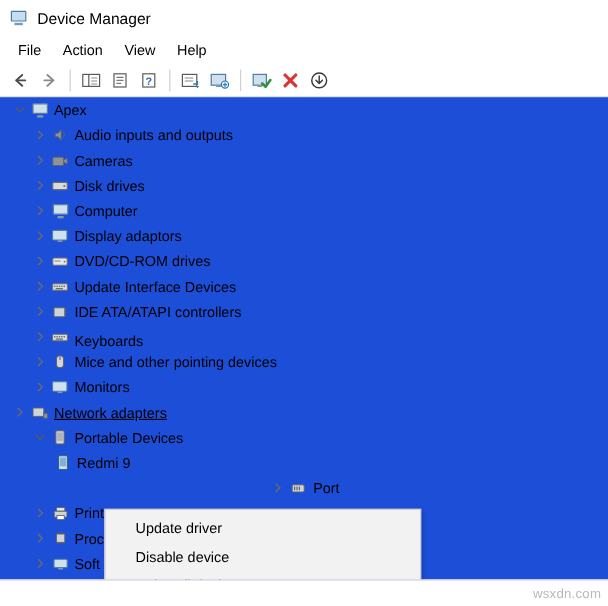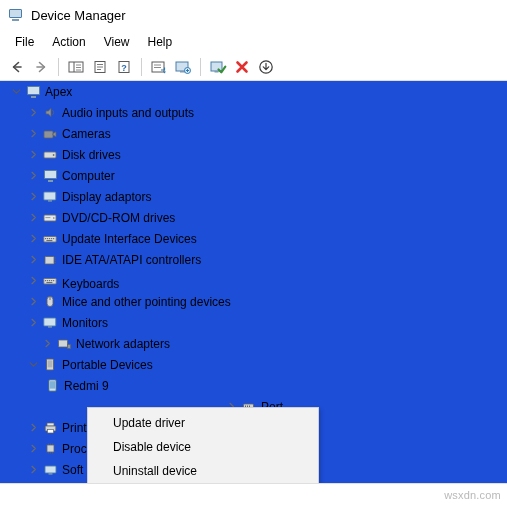--- a/index.html
+++ b/index.html
@@ -119,22 +119,22 @@
   }
   .lbl { padding-top: 1px; }
   
   .i-pc { width:13px; height:12px; position:relative; }
   .i-pc .scr { position:absolute; left:0; top:0; width:13px; height:9px; border:1px solid #5b7f9e; background:#cfe0ee; border-radius:1px;}
   .i-pc .st { position:absolute; left:4px; top:10px; width:5px; height:2px; background:#7d9ab1;}
   
   .ctxmenu {
     position: absolute;
     left: 87px;
-    top: 326px;
-    width: 232px;
+    top: 343px;
+    width: 264px;
     background: #f2f2f2;
     border: 1px solid #cfcfcf;
     box-shadow: 2px 2px 4px rgba(0,0,0,0.18);
     padding: 3px 0;
     z-index: 50;
   }
   .ctxmenu .mi {
     height: 24px;
     display: flex;
     align-items: center;
@@ -450,21 +450,21 @@
       </span>
       <span class="ico">
         <svg width="14" height="13" viewBox="0 0 14 13">
             <rect x="0.8" y="2" width="12" height="8" rx="0.8" fill="#cfe0ee" stroke="#4a7ea8" stroke-width="0.9"></rect>
             <rect x="5" y="10.2" width="4" height="1.4" fill="#7d9ab1"></rect>
           </svg>
       </span>
       <span class="lbl">Monitors</span>
     </div>
 
-    <div class="row" style="padding-left:39px;">
+    <div class="row" style="padding-left:8px;text-decoration:underline;">
       <span class="chev">
         <svg width="9" height="9" viewBox="0 0 9 9">
             <path d="M3 1.3 L6.3 4.5 L3 7.7" fill="none" stroke="#6a6a6a" stroke-width="1.2" stroke-linecap="round" stroke-linejoin="round"></path>
           </svg>
       </span>
       <span class="ico">
         <svg width="14" height="12" viewBox="0 0 14 12">
             <rect x="1.5" y="2" width="9" height="7" rx="0.6" fill="#cfd4d8" stroke="#5d6268" stroke-width="0.8"></rect>
             <rect x="10.5" y="6.5" width="3" height="4" fill="#8d9399" stroke="#5d6268" stroke-width="0.7"></rect>
           </svg>

